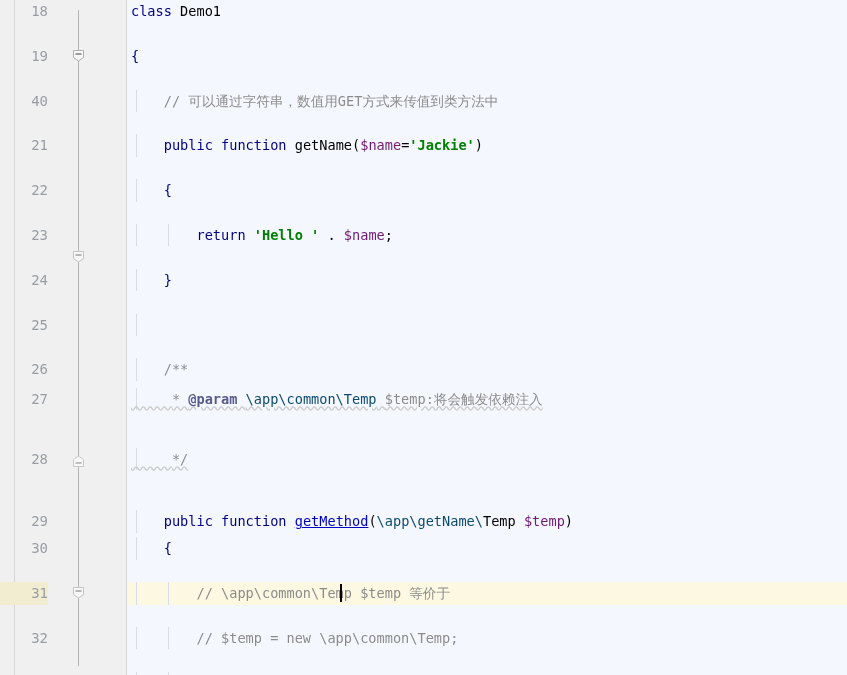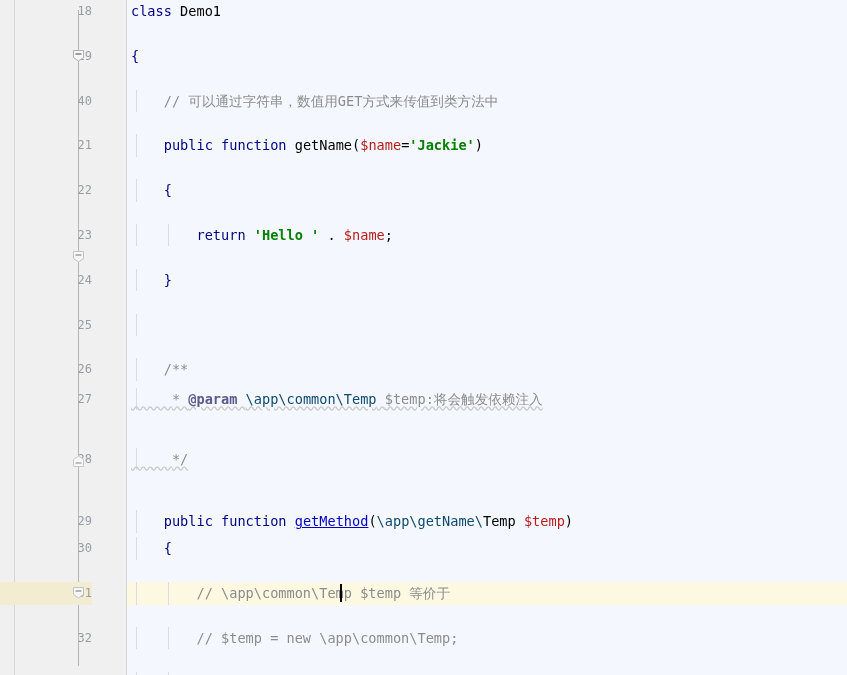--- a/index.html
+++ b/index.html
@@ -59,23 +59,22 @@
   }
   .row.current .lineno { background: #f2ecd0; }
 
   .lineno {
     position: absolute;
     left: 0; top: 0;
     width: 48px;
     text-align: right;
     color: #999da3;
     font-family: "DejaVu Sans Mono", monospace;
-    font-size: 12px;
+    font-size: 14px;
     z-index: 7;
-    padding-left: 44px;
   }
 
   .code {
     position: absolute;
     left: 131px; top: 0;
     right: 0;
     color: #000000;
     z-index: 3;
   }
 
@@ -106,21 +105,21 @@
     height: 22.4px;
     background: #d8dce4;
     z-index: 2;
   }
 
   
   .kw      { color:#000080; font-weight:normal; }
   .fname   { color:#000000; }
   .fname-u { color:#0000c0; text-decoration: underline; }
   .cls     { color:#000000; }
-  .var     { color:#b91c1c; }
+  .var     { color:#701a75; }
   .str     { color:#008000; font-weight:bold; }
   .cmt     { color:#8c8c8c; }
   .doctag  { color:#5a5a8c; font-weight:bold; }
   .ns      { color:#0c4a6e; }
   .punct   { color:#000000; }
   .brace   { color:#000080; }
 
   .wavy {
     text-decoration: underline;
     text-decoration-style: wavy;

